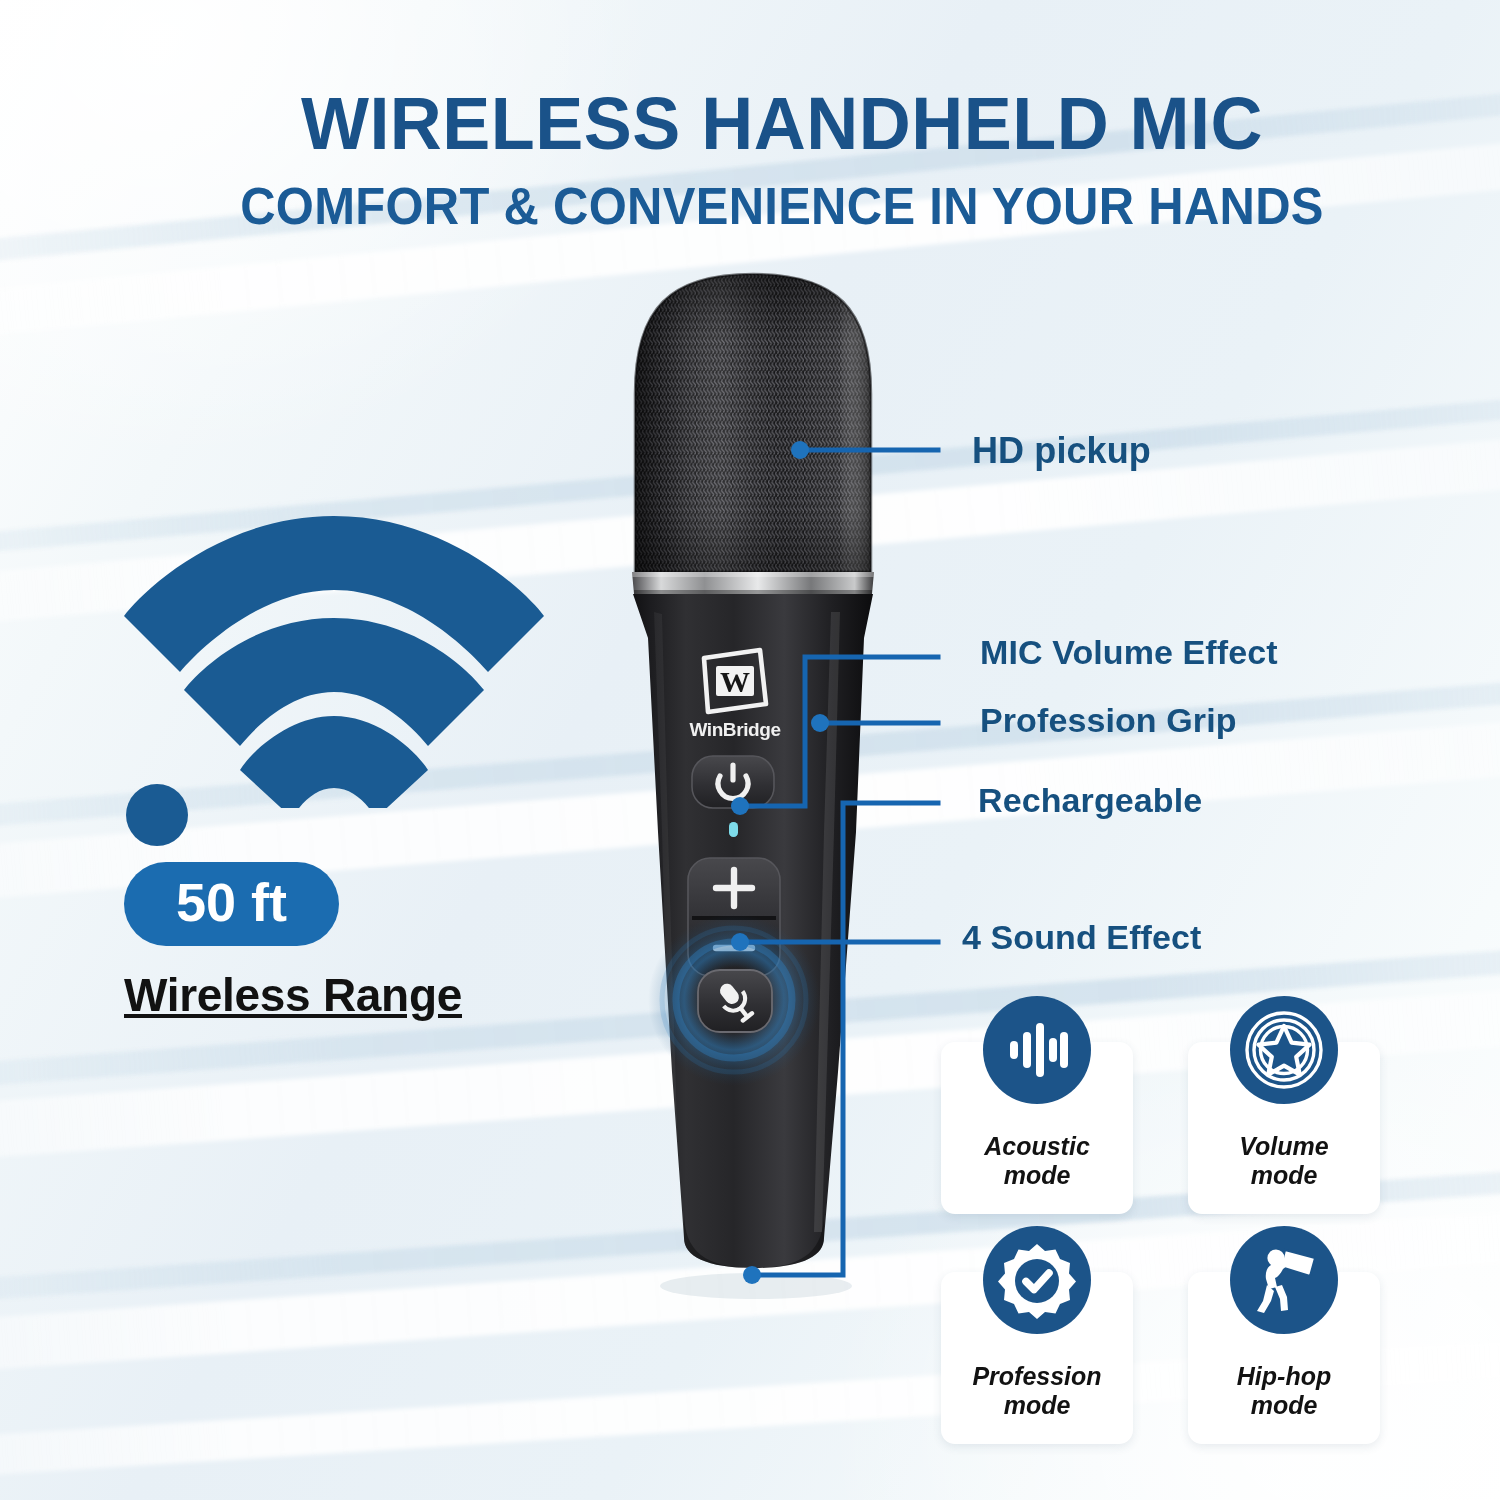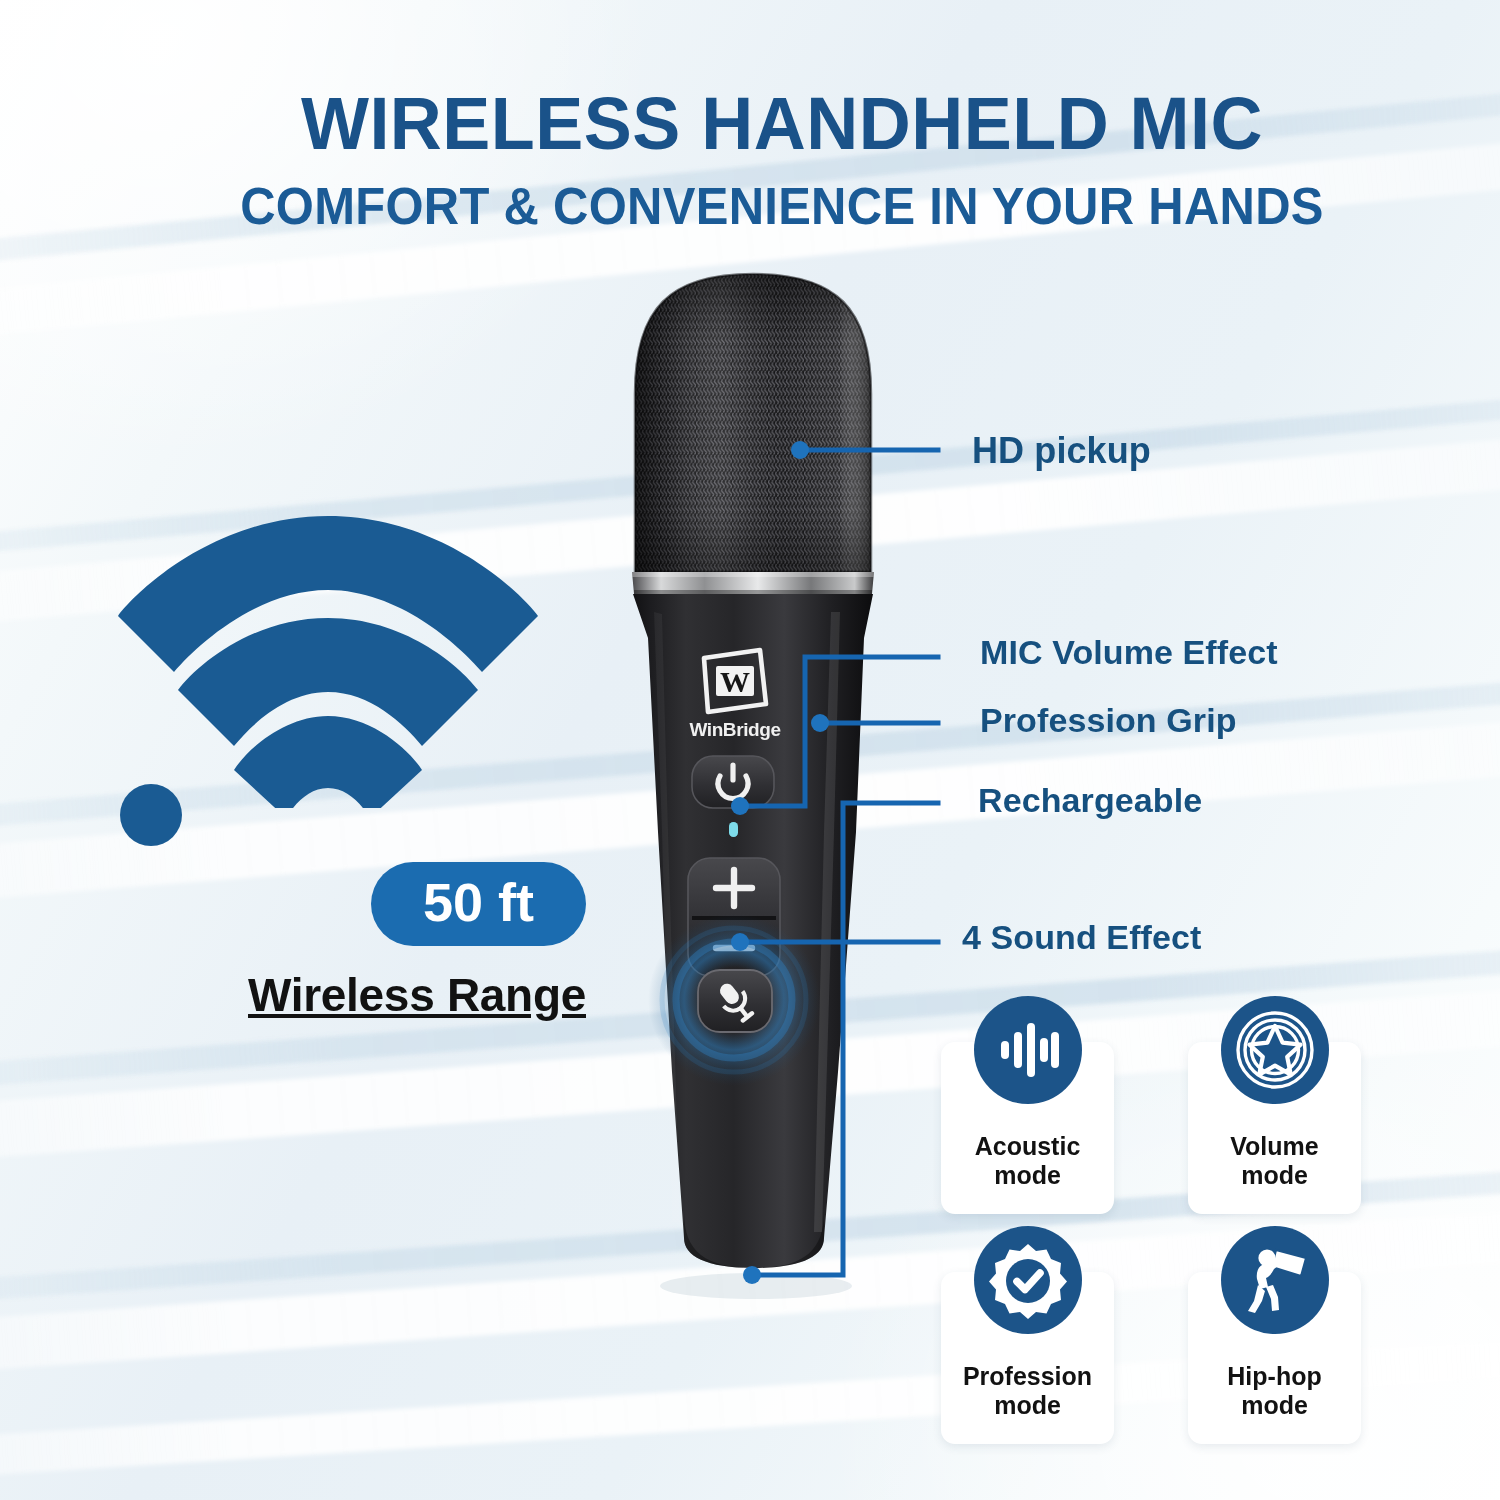--- a/index.html
+++ b/index.html
@@ -48,21 +48,21 @@
   .h2 {
     margin-top:20px;
     font-family:"Liberation Sans Narrow","Liberation Sans", sans-serif;
     font-weight:bold; font-size:51px; letter-spacing:.3px;
     color:#1b5b96; line-height:1.0;
     transform:scaleX(.96); transform-origin:center;
     white-space:nowrap;
   }
 
   
-  .range-block { position:absolute; left:118px; top:498px; width:468px; text-align:right; }
+  .range-block { position:absolute; left:124px; top:498px; width:468px; text-align:left; }
   .pill {
     display:inline-block; margin-top:14px;
     background:#1b6cb0; color:#ffffff;
     font-size:54px; font-weight:bold;
     padding:13px 52px 17px; border-radius:48px;
     letter-spacing:0px; line-height:1;
   }
   .range-cap {
     margin-top:22px; color:#121212;
     font-size:46px; font-weight:bold; letter-spacing:-.3px;text-decoration:underline;
@@ -72,23 +72,24 @@
   #mic { position:absolute; left:588px; top:272px; width:330px; height:1030px; }
 
   
   .callout {
     position:absolute; color:#16507f;
     font-size:34px; font-weight:bold; white-space:nowrap; letter-spacing:.1px;
   }
 
   
   .mode-card {
-    position:absolute; width:173px; height:172px;
+    position:absolute; width:192px; height:172px;
     background:#ffffff; border-radius:14px;
     box-shadow:0 3px 10px rgba(40,70,95,.10);
+    font-style:italic;
   }
   .mode-label {
     position:absolute; left:0; right:0; bottom:24px;
     text-align:center; color:#121212;
     font-size:25px; font-weight:bold; line-height:1.16;
   }
   .mode-icon {
     position:absolute; left:50%; top:-46px; transform:translateX(-50%);
     width:108px; height:108px; border-radius:50%;
     background:#1c5489;

